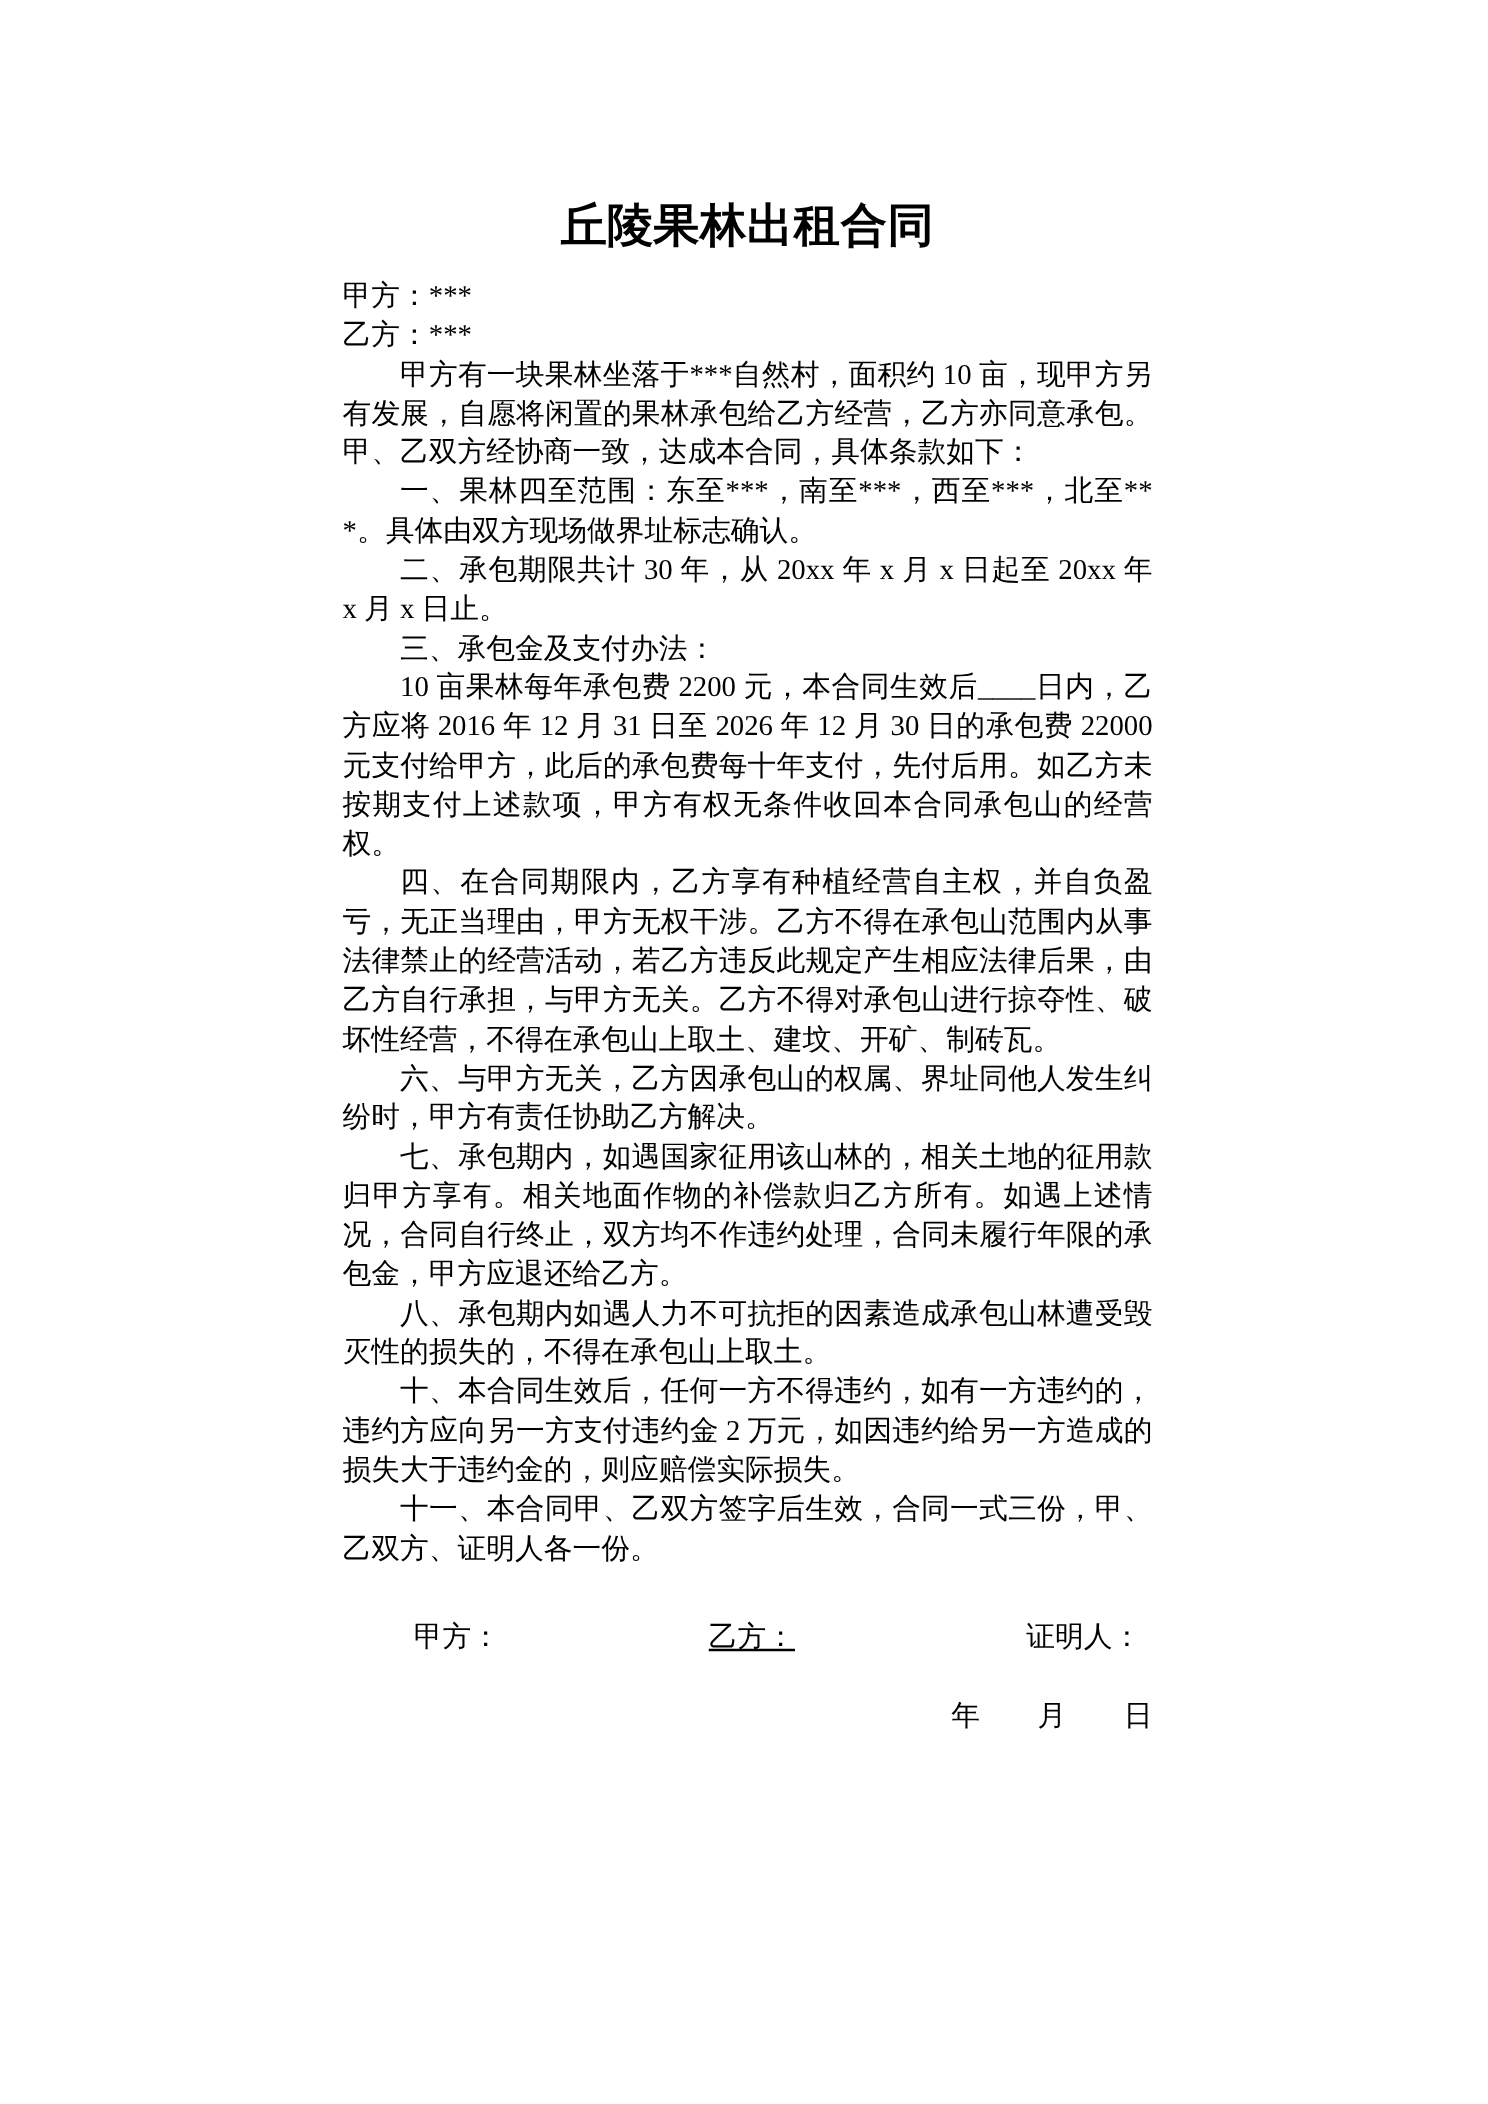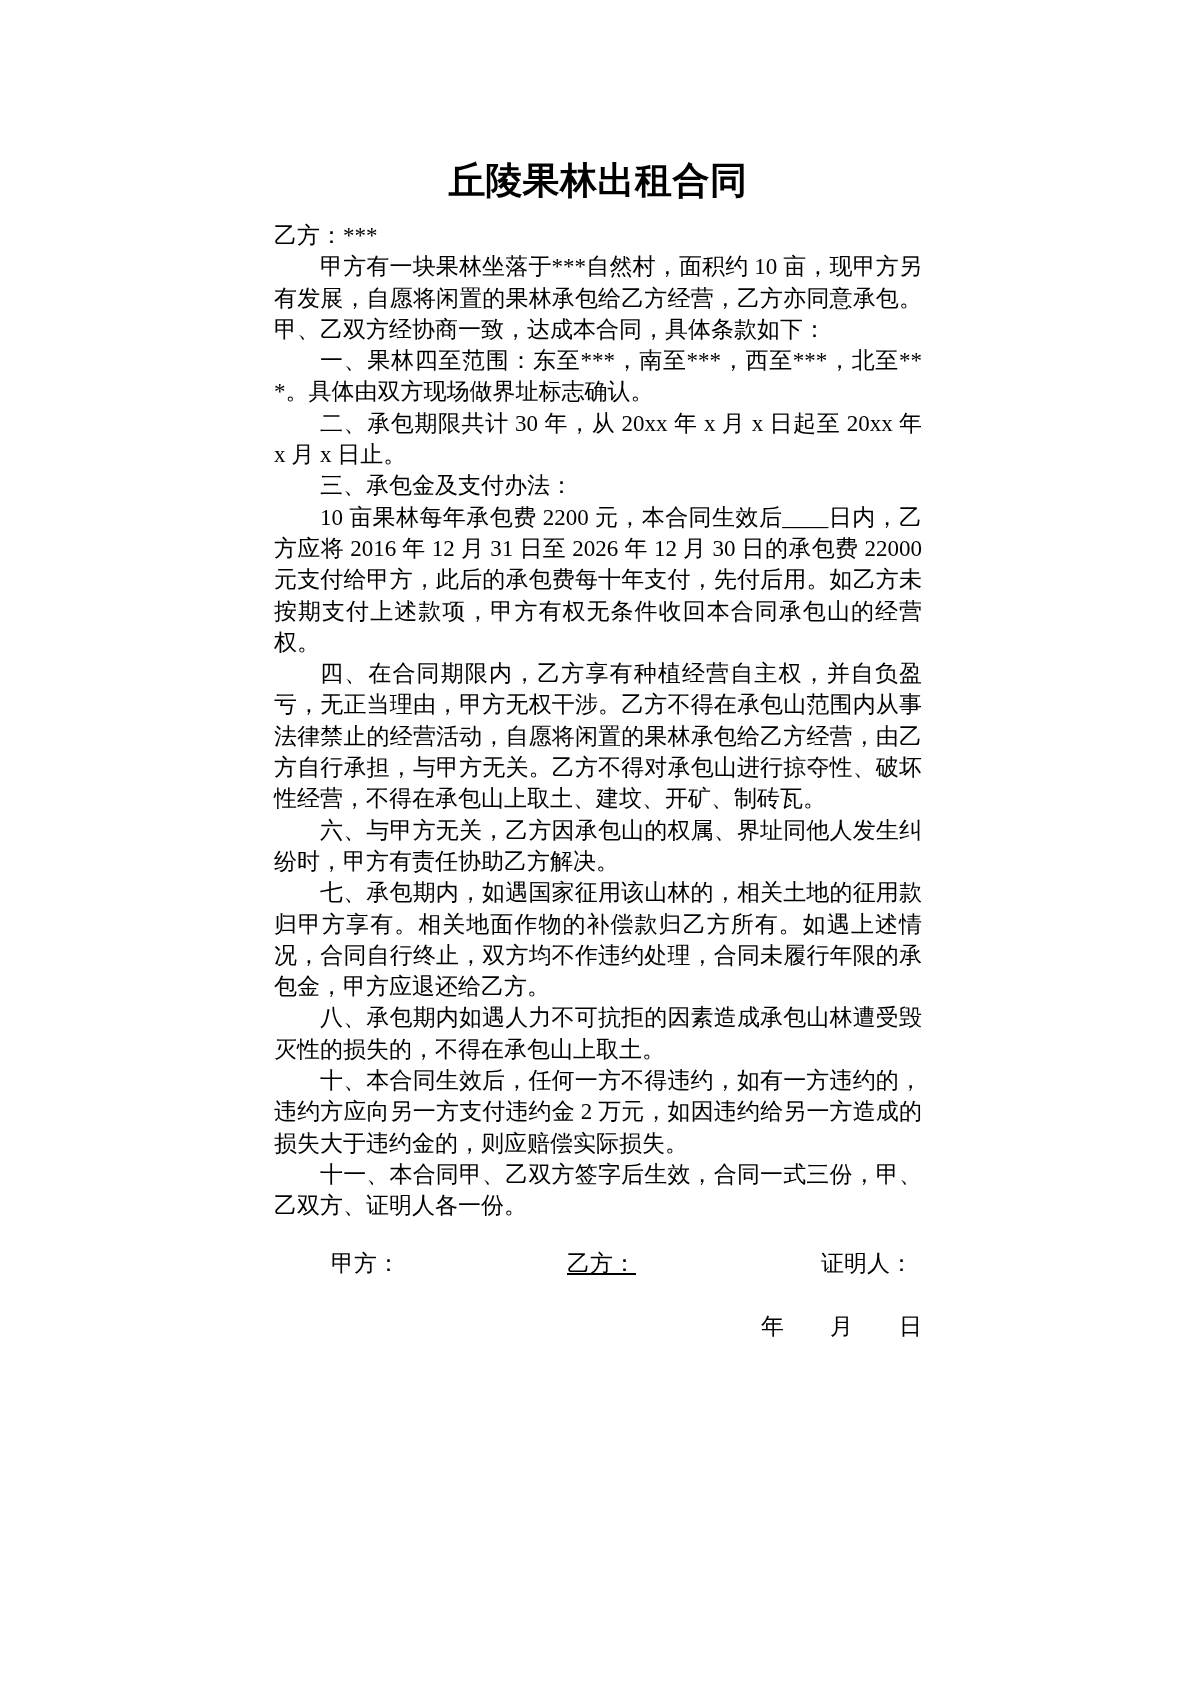--- a/index.html
+++ b/index.html
@@ -42,21 +42,21 @@
     line-height: 31.3px;
     text-align: justify;
     word-break: break-all;
   }
   .para {
     text-indent: 2em;
   }
   .sig-row {
     position: relative;
     height: 31.3px;
-    margin-top: 26px;
+    margin-top: 40px;
   }
   .sig {
     position: absolute;
     top: 0;
     white-space: nowrap;
   }
   .sig-a { left: 57px; }
   .sig-b { left: 293px; text-decoration: underline; }
   .sig-w { left: 547px; }
   .date-line {
@@ -66,28 +66,29 @@
     white-space: nowrap;
   }
 </style>
 </head>
 <body>
 
 <div class="page">
 
   <h1 class="doc-title"><span class="title-serif">丘陵</span><span class="title-hei">果林出租合同</span></h1>
 
+  <p class="line">甲方：***</p>
   <p class="line">乙方：***</p>
 
   <p class="para">甲方有一块果林坐落于***自然村，面积约 10 亩，现甲方另有发展，自愿将闲置的果林承包给乙方经营，乙方亦同意承包。甲、乙双方经协商一致，达成本合同，具体条款如下：</p>
   <p class="para">一、果林四至范围：东至***，南至***，西至***，北至***。具体由双方现场做界址标志确认。</p>
   <p class="para">二、承包期限共计 30 年，从 20xx 年 x 月 x 日起至 20xx 年 x 月 x 日止。</p>
   <p class="para">三、承包金及支付办法：</p>
   <p class="para">10 亩果林每年承包费 2200 元，本合同生效后____日内，乙方应将 2016 年 12 月 31 日至 2026 年 12 月 30 日的承包费 22000 元支付给甲方，此后的承包费每十年支付，先付后用。如乙方未按期支付上述款项，甲方有权无条件收回本合同承包山的经营权。</p>
-  <p class="para">四、在合同期限内，乙方享有种植经营自主权，并自负盈亏，无正当理由，甲方无权干涉。乙方不得在承包山范围内从事法律禁止的经营活动，自愿将闲置的果林承包给乙方经营，由乙方自行承担，与甲方无关。乙方不得对承包山进行掠夺性、破坏性经营，不得在承包山上取土、建坟、开矿、制砖瓦。</p>
+  <p class="para">四、在合同期限内，乙方享有种植经营自主权，并自负盈亏，无正当理由，甲方无权干涉。乙方不得在承包山范围内从事法律禁止的经营活动，若乙方违反此规定产生相应法律后果，由乙方自行承担，与甲方无关。乙方不得对承包山进行掠夺性、破坏性经营，不得在承包山上取土、建坟、开矿、制砖瓦。</p>
   <p class="para">六、与甲方无关，乙方因承包山的权属、界址同他人发生纠纷时，甲方有责任协助乙方解决。</p>
   <p class="para">七、承包期内，如遇国家征用该山林的，相关土地的征用款归甲方享有。相关地面作物的补偿款归乙方所有。如遇上述情况，合同自行终止，双方均不作违约处理，合同未履行年限的承包金，甲方应退还给乙方。</p>
   <p class="para">八、承包期内如遇人力不可抗拒的因素造成承包山林遭受毁灭性的损失的，不得在承包山上取土。</p>
   <p class="para">十、本合同生效后，任何一方不得违约，如有一方违约的，违约方应向另一方支付违约金 2 万元，如因违约给另一方造成的损失大于违约金的，则应赔偿实际损失。</p>
   <p class="para">十一、本合同甲、乙双方签字后生效，合同一式三份，甲、乙双方、证明人各一份。</p>
 
   <div class="sig-row">
     <span class="sig sig-a">甲方：</span>
     <span class="sig sig-b">乙方：</span>
     <span class="sig sig-w">证明人：</span>

